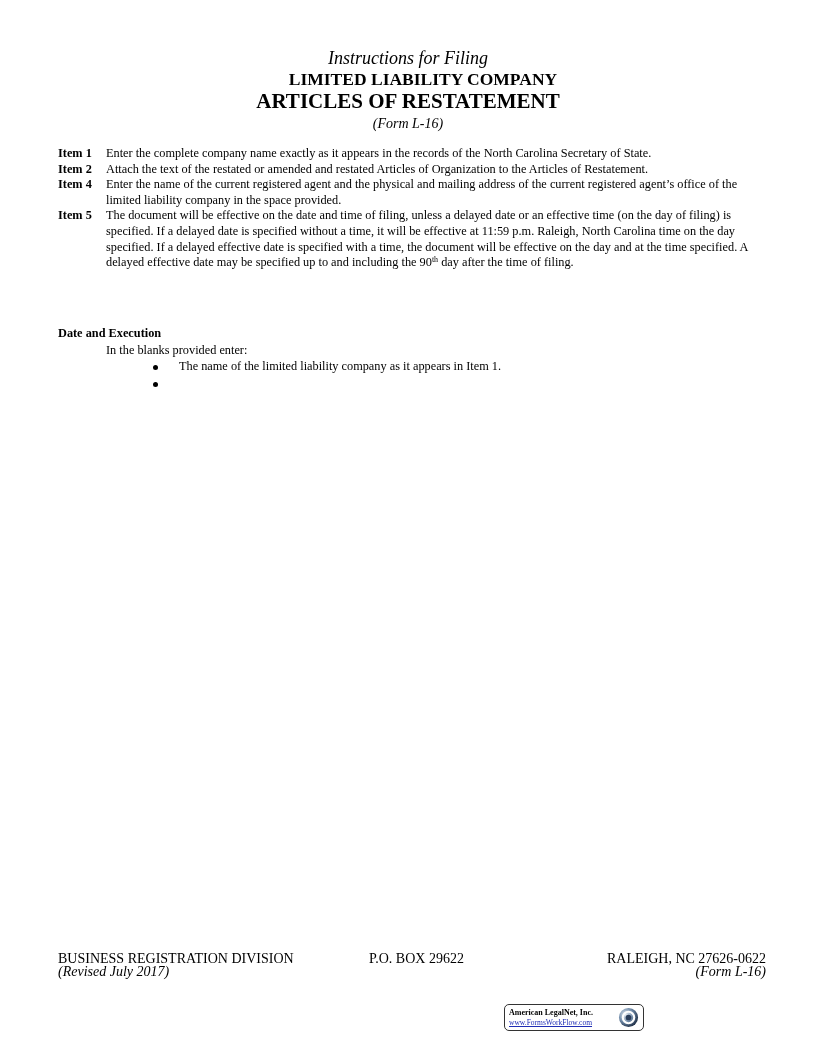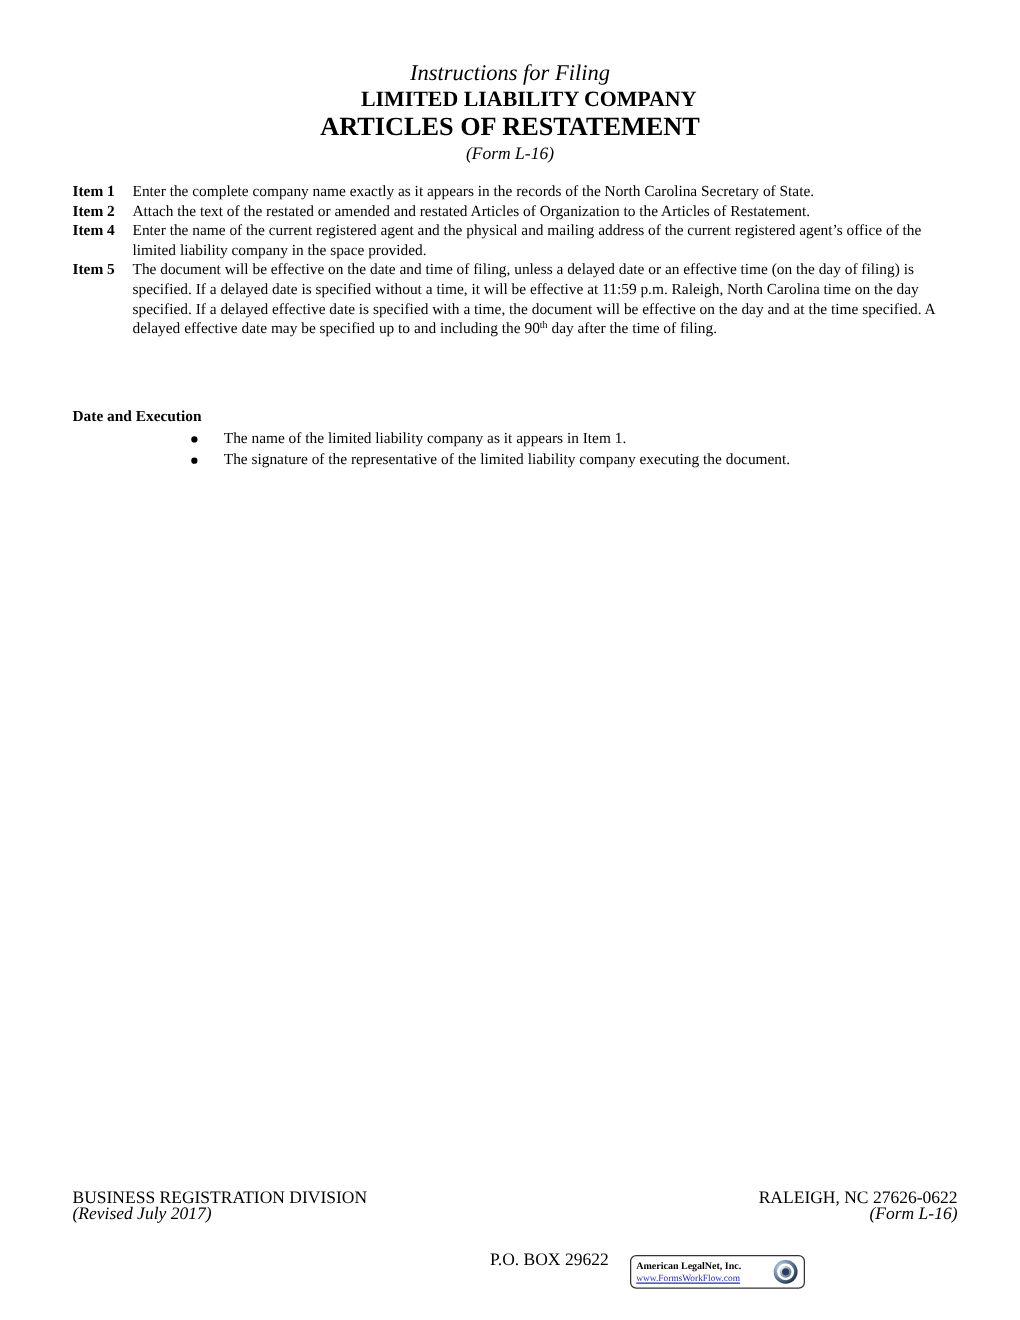--- a/index.html
+++ b/index.html
@@ -108,22 +108,21 @@
       position: absolute;
       font-size: 14px;
       line-height: 12.5px;
     }
     .footer-left {
       left: 58px;
       top: 953px;
     }
     .footer-center {
       left: 369px;
-      top: 1003px;
-      margin-left: 23px;
+      top: 953px;
     }
     .footer-right {
       right: 50px;
       top: 953px;
       text-align: right;
     }
     .italic {
       font-style: italic;
     }
     .logo {
@@ -186,28 +185,28 @@
     <span class="text">Enter the name of the current registered agent and the physical and mailing address of the current registered  agent’s office of the limited liability company in the space provided.</span>
   </div>
   <div class="item">
     <span class="label">Item 5</span>
     <span class="text"><span>The document will be effective on the date and time of filing, unless a delayed date or an effective time (on the day of filing) is specified.  If a delayed date is specified without a time, it will be effective at 11:59 p.m. Raleigh, North Carolina time on the day specified.  If a delayed effective date is specified with a time, the document will be effective on the day and at the time specified.  A delayed effective date may be specified up to and including the 90</span><sup>th</sup><span> day after the time of filing.</span></span>
   </div>
 </div>
 
 <div class="date-section">
   <div class="date-title">Date and Execution</div>
+  <div class="date-line">In the blanks provided enter:</div>
   <ul class="bullets">
     <li>
       <span class="dot"></span>
       <span>The name of the limited liability company as it appears in Item 1.</span>
     </li>
     <li>
       <span class="dot"></span>
-      <span>The signature of the representative of the limited liability company executing the document.</span>
     </li>
   </ul>
 </div>
 
 <div class="footer footer-left">
   <div>BUSINESS REGISTRATION DIVISION</div>
   <div class="italic">(Revised July 2017)</div>
 </div>
 <div class="footer footer-center">
   <div>P.O. BOX 29622</div>

